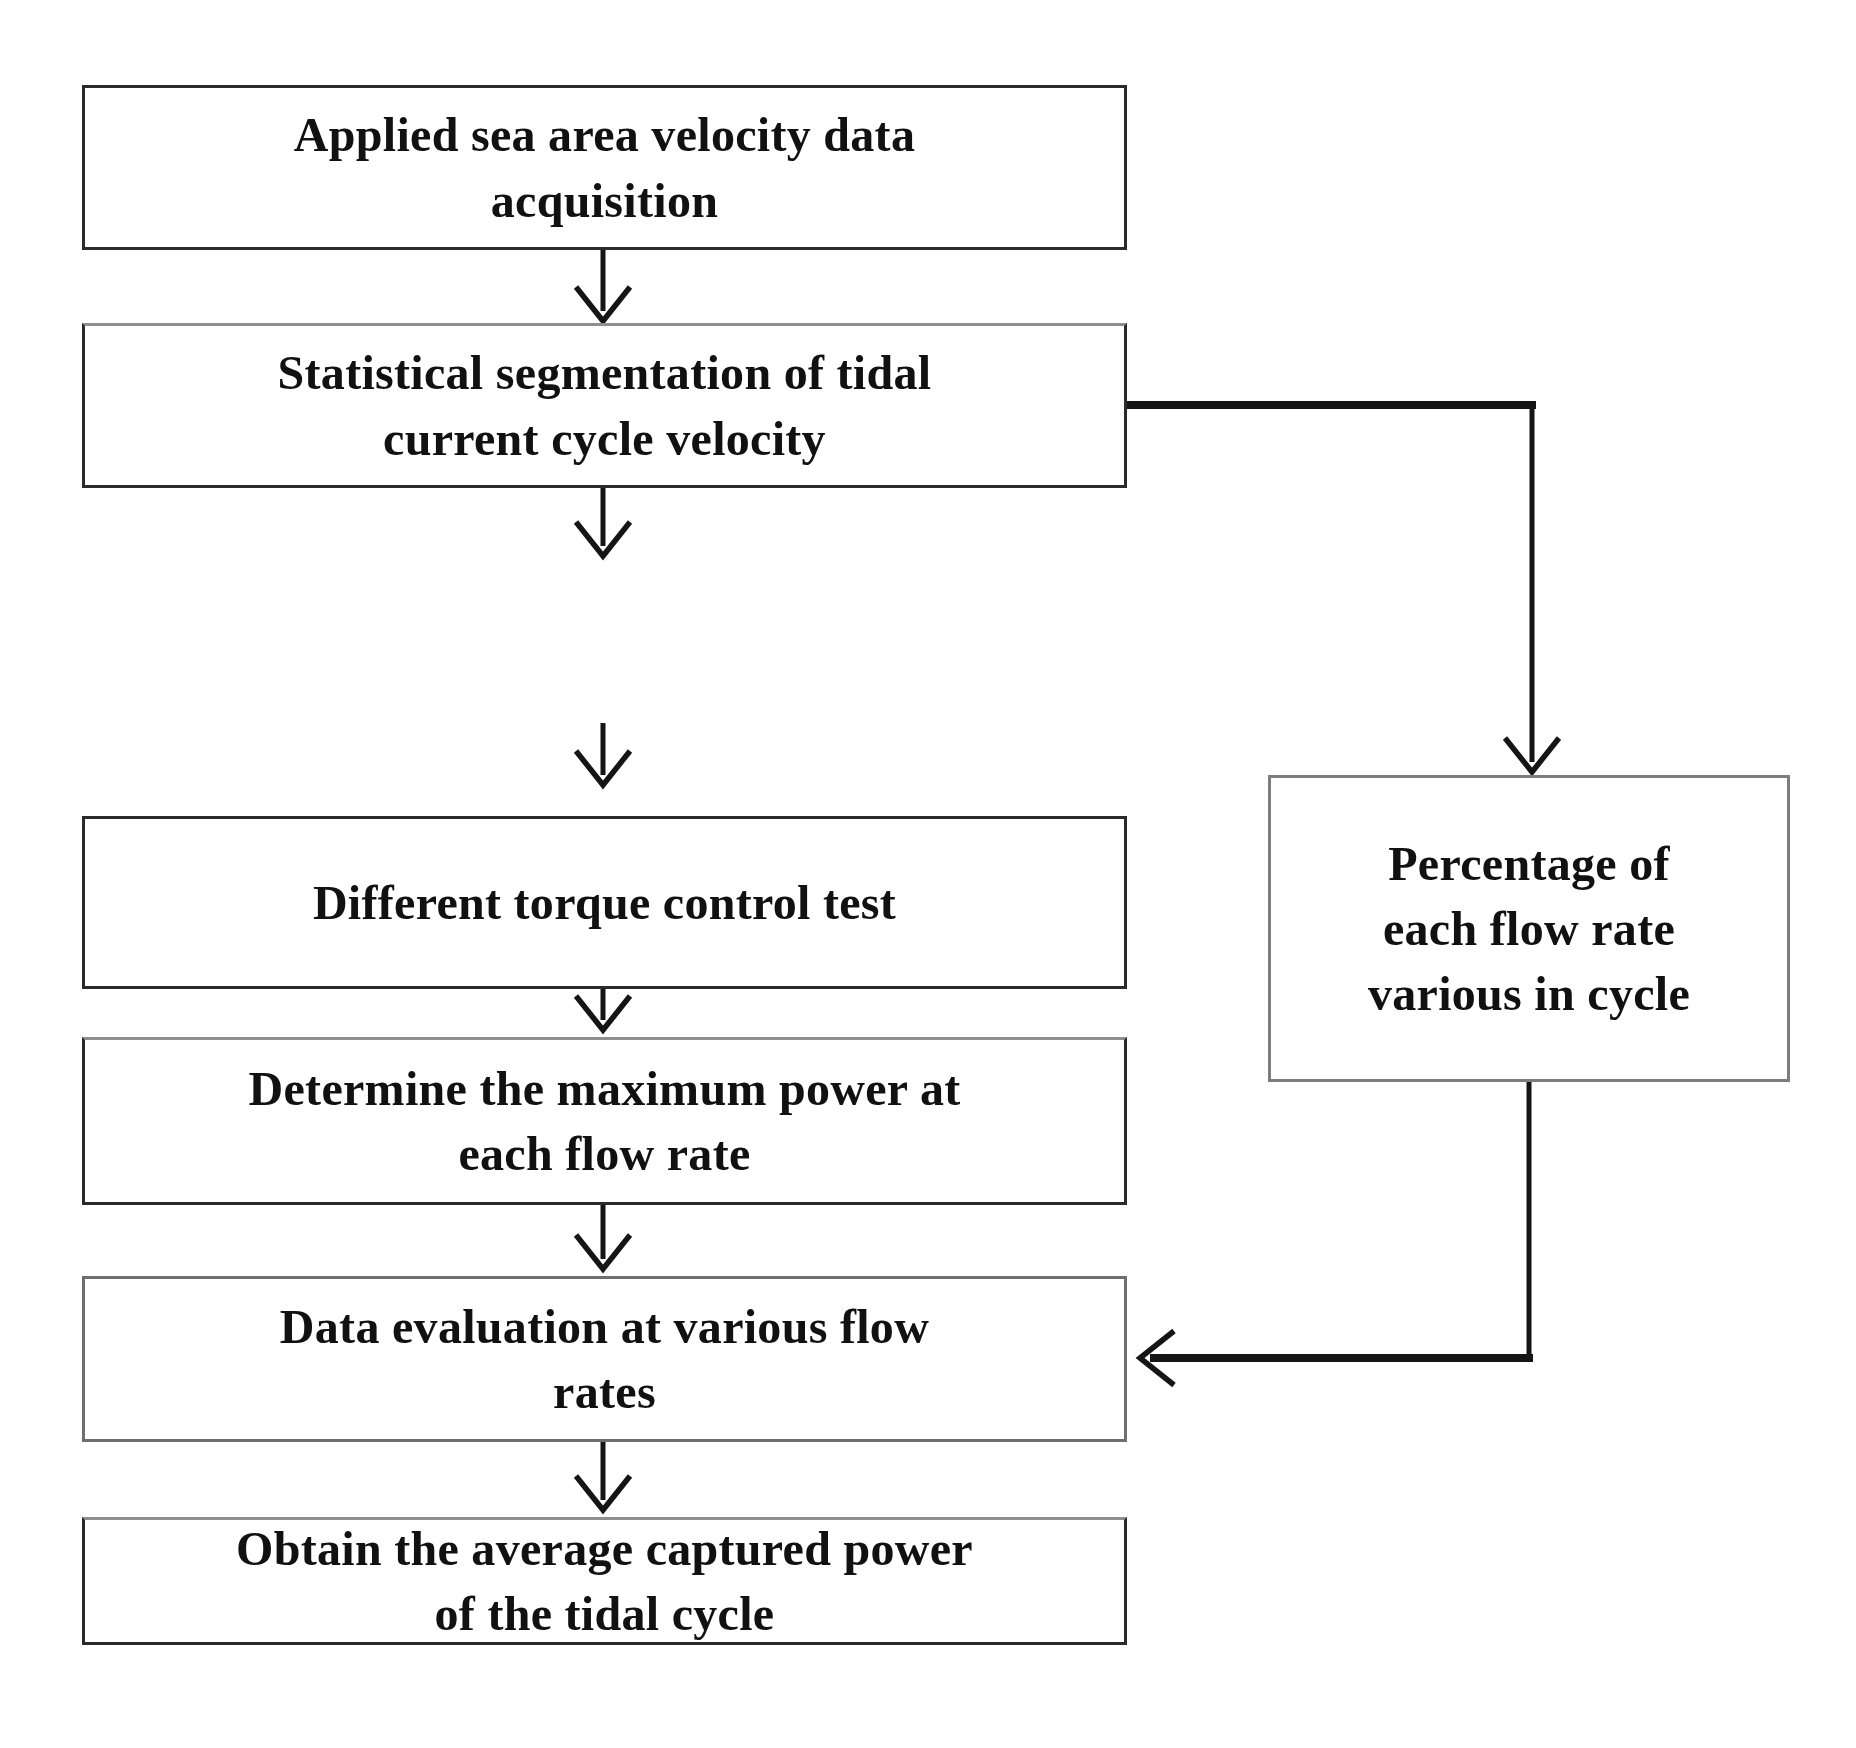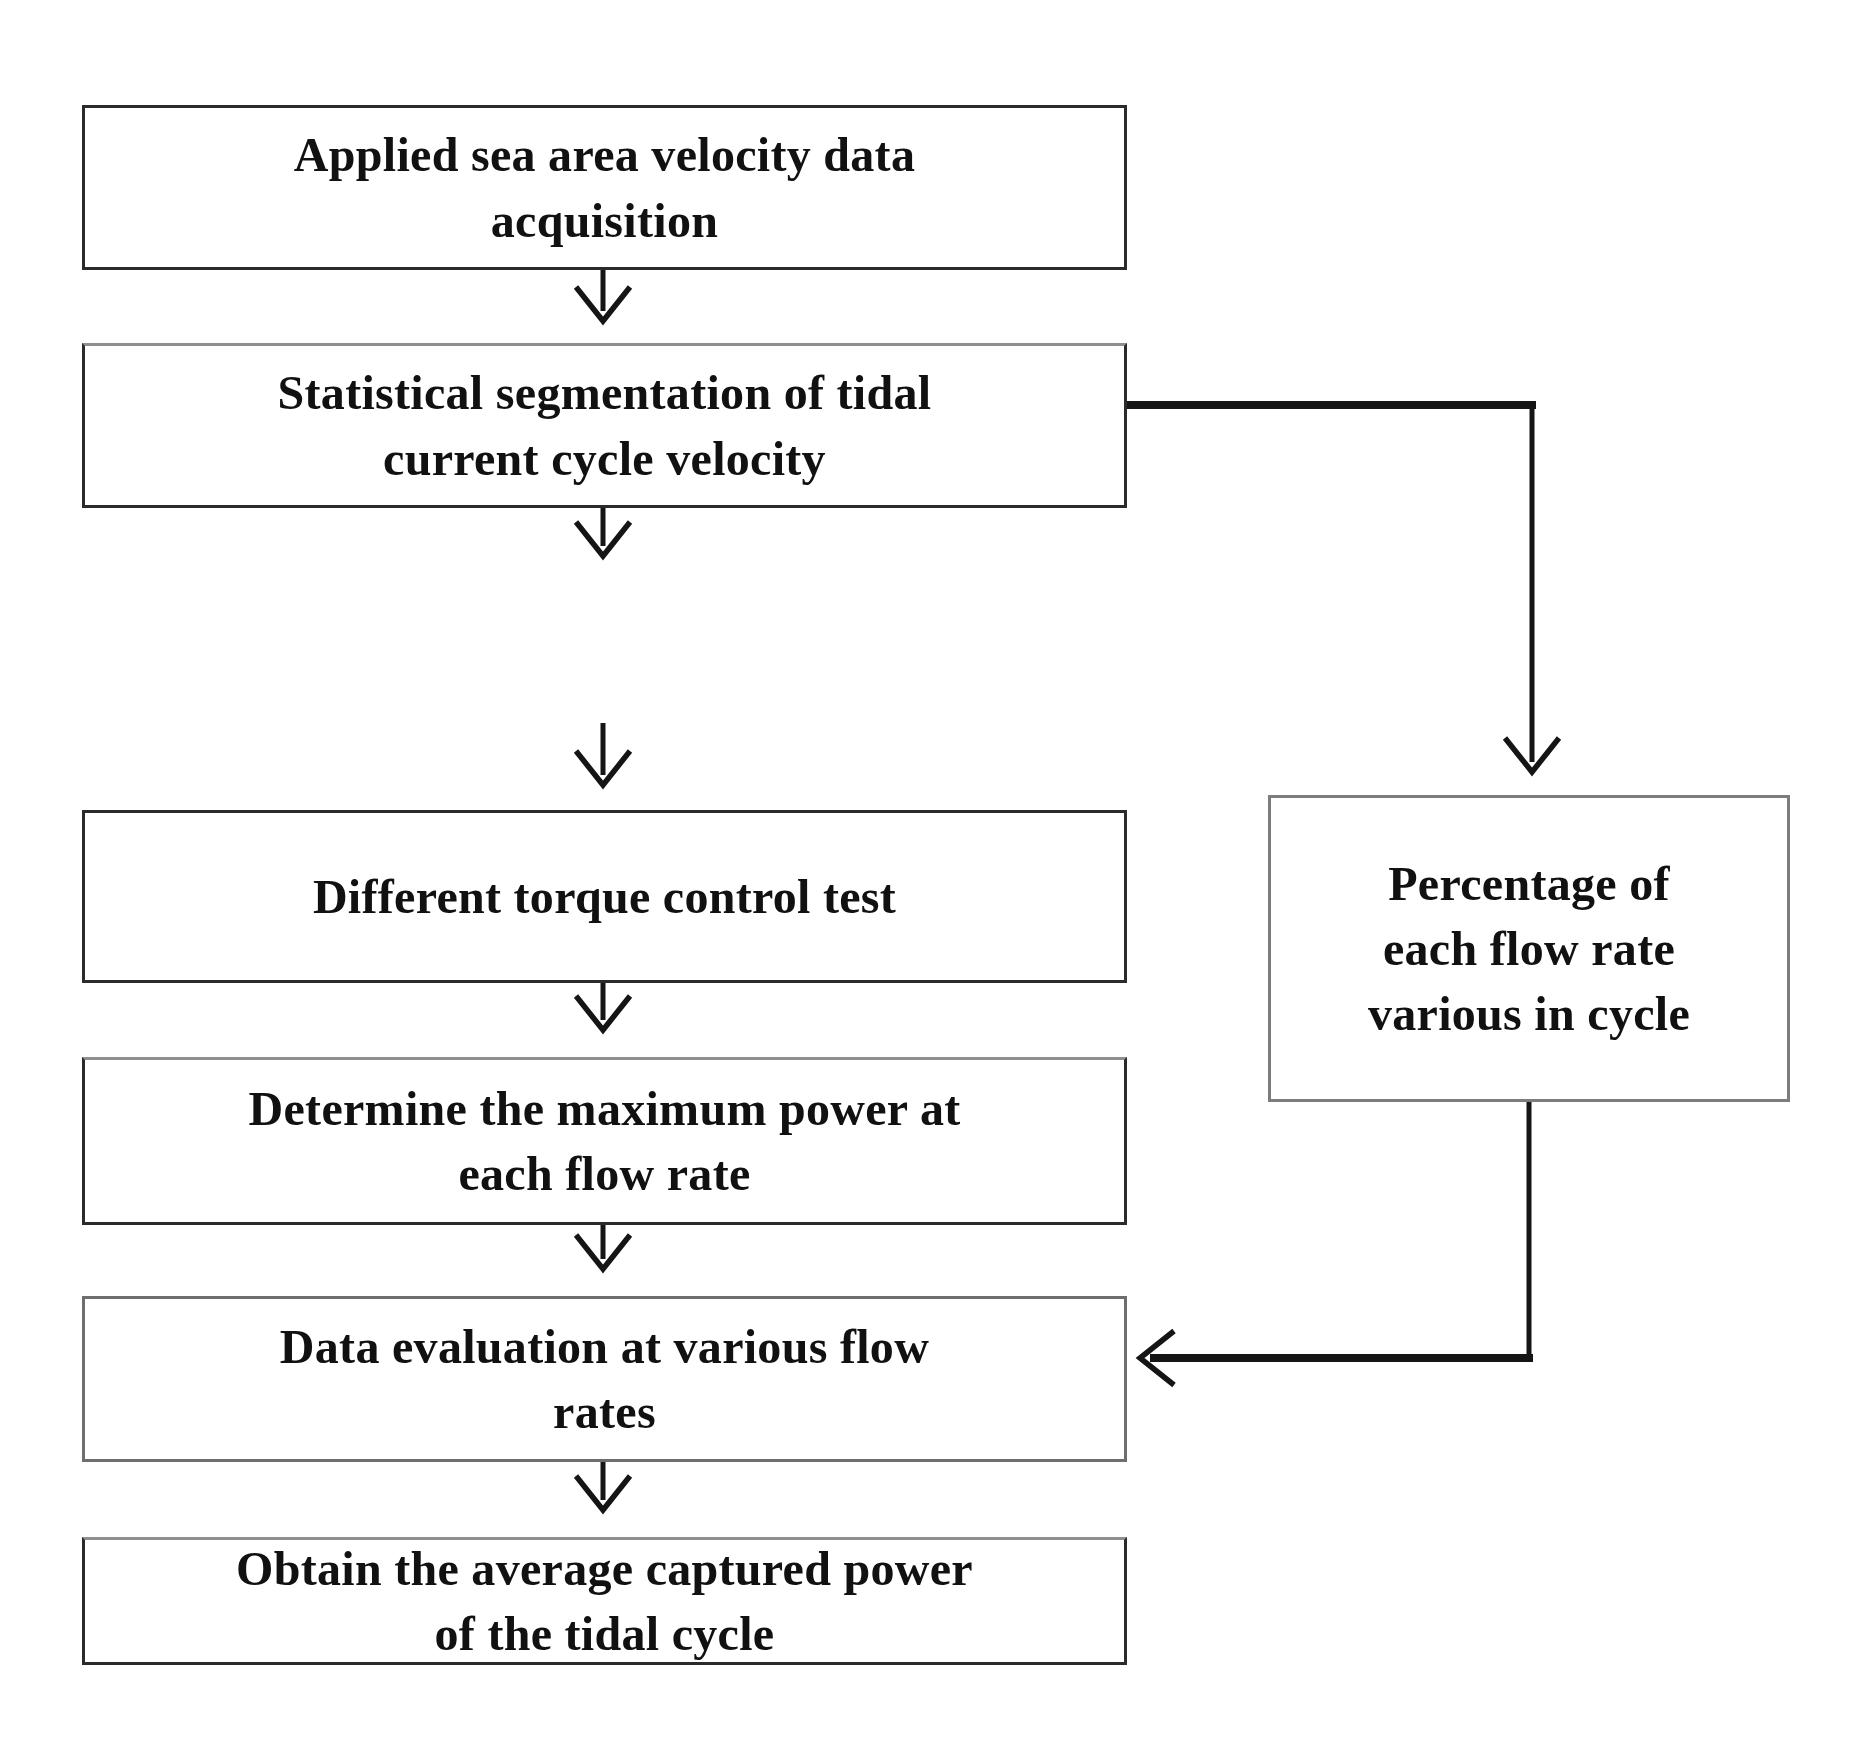--- a/index.html
+++ b/index.html
@@ -24,28 +24,27 @@
     text-align: center;
     background: #ffffff;
     border: 3px solid var(--box-border, #2b2b2b);
     color: var(--text, #111111);
     font-weight: 700;
     font-size: 48px;
     line-height: 1.36;
     white-space: pre-line;
     letter-spacing: 0.3px;
     padding: 8px 10px;
-    margin-top: 20px;
   }
   
   .main-col { left: 82px; width: 1045px; }
   .b1 { top: 85px;   height: 165px; }
   .b2 { top: 323px;  height: 165px; border-top-color:#8f8f8f; }
   .b3 { top: 561px;  height: 162px; border-top-color:#8f8f8f; }
-  .b4 { top: 790px;  height: 173px; }
+  .b4 { top: 816px;  height: 173px; }
   .b5 { top: 1037px; height: 168px; border-top-color:#8f8f8f; }
   .b6 { top: 1276px; height: 166px; border-color:#6e6e6e; }
   .b7 { top: 1517px; height: 128px; border-top-color:#8f8f8f; }
   .side-box {
     left: 1268px; top: 775px;
     width: 522px; height: 307px;
     border-color: var(--side-border, #7d7d7d);
   }
   svg.wires {
     position: absolute;

